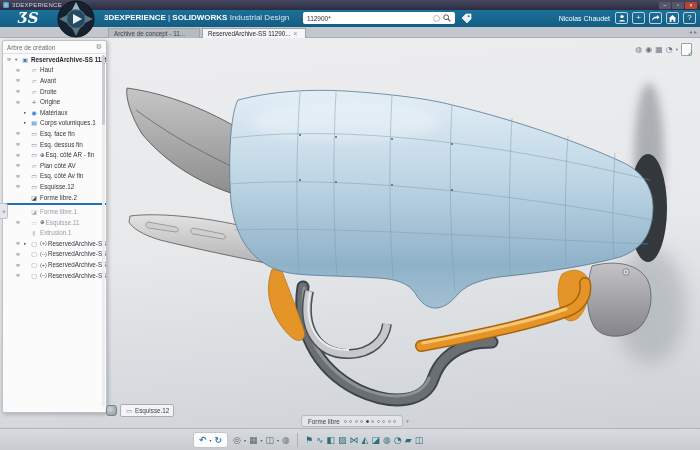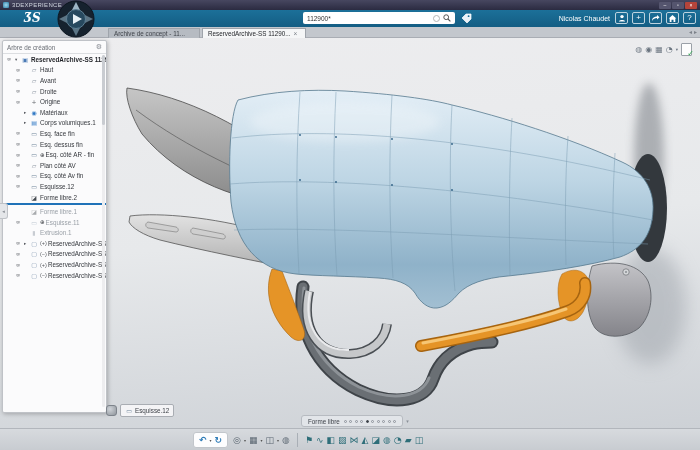--- a/index.html
+++ b/index.html
@@ -14,23 +14,23 @@
   .tb-appicon{width:6px;height:6px;background:radial-gradient(#9fd8ef,#2e7da5);
     border-radius:1px;}
   .tb-title{font-size:6px;color:#cfd4de;letter-spacing:.3px;}
   .win-btns{display:flex;gap:1px;}
   .win-btn{width:12px;height:7px;font-size:5px;line-height:7px;text-align:center;
     color:#fff;background:#55556e;border-radius:1px;}
   .win-btn.close{background:#b5443a;}
   
   .header{position:absolute;left:0;top:10px;width:700px;height:17px;
     background:linear-gradient(#1c7099,#135d83);display:flex;align-items:center;}
-  .ds-logo{position:absolute;left:24px;top:0px;color:#fff;
+  .ds-logo{position:absolute;left:18px;top:0px;color:#fff;
     font-family:"DejaVu Serif",serif;font-style:italic;font-weight:bold;
-    font-size:12px;line-height:17px;}
+    font-size:15px;line-height:17px;}
   .compass{position:absolute;left:57px;top:0px;width:38px;height:38px;z-index:30;}
   .app-title{position:absolute;left:104px;top:3px;font-size:8px;color:#fff;white-space:nowrap;}
   .app-title b{font-weight:bold;}
   .app-title .lite{font-weight:normal;color:#d7e6ee;}
   .searchbox{position:absolute;left:303px;top:2px;width:152px;height:12px;
     background:#fff;border-radius:2px;display:flex;align-items:center;}
   .searchbox input{flex:1;border:0;outline:0;font-size:6.5px;color:#333;
     padding:0 0 0 4px;background:transparent;font-family:"Liberation Sans",sans-serif;width:110px;}
   .search-dot{width:5px;height:5px;border:1px solid #b5b5b5;border-radius:50%;margin-right:3px;}
   .search-mag{margin-right:4px;}
@@ -137,20 +137,26 @@
     </div>
     <div class="win-btns">
       <span class="win-btn">–</span>
       <span class="win-btn">▫</span>
       <span class="win-btn close">×</span>
     </div>
   </div>
 
   <div class="header">
     <span class="ds-logo">ƷS</span>
+    <div class="app-title">
+      <b>3DEXPERIENCE</b>
+      <span class="lite">|</span>
+      <b>SOLIDWORKS</b>
+      <span class="lite">Industrial Design</span>
+    </div>
     <div class="searchbox">
       <input value="112900*" style="">
       <span class="search-dot"></span>
       <svg class="search-mag" width="8" height="8" viewBox="0 0 8 8">
         <circle cx="3.2" cy="3.2" r="2.4" fill="none" stroke="#555" stroke-width="1"></circle>
         <line x1="5" y1="5" x2="7.4" y2="7.4" stroke="#555" stroke-width="1.1"></line>
       </svg>
     </div>
     <svg class="tag-ic" width="11" height="11" viewBox="0 0 11 11">
       <path d="M1,5 L5,1 L10,1 L10,6 L6,10 Z" fill="#eaf2f7" stroke="#ffffff" stroke-width=".7"></path>

